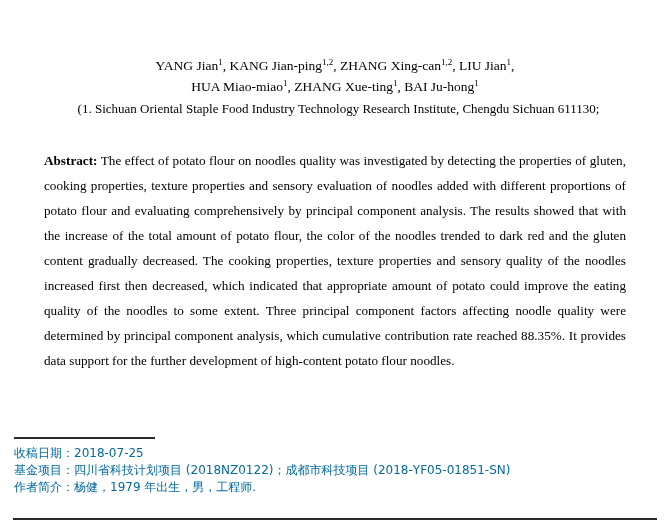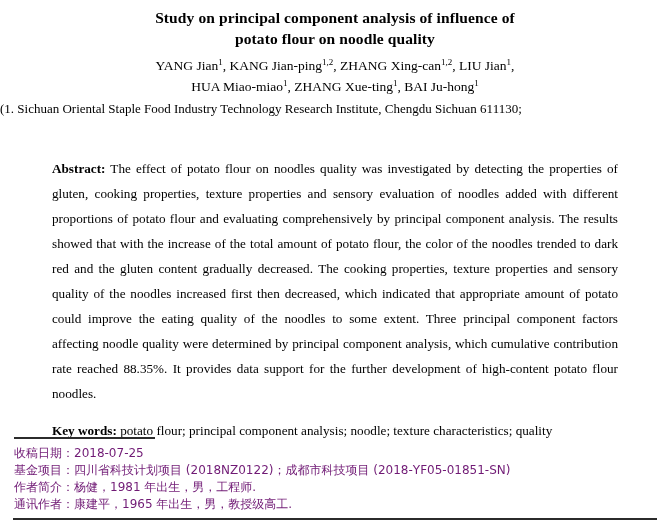--- a/index.html
+++ b/index.html
@@ -24,85 +24,79 @@
   .authors {
     position: absolute;
     top: 55px; left: 0; right: 0;
     text-align: center;
     font-size: 13.5px;
     line-height: 21px;
   }
   .authors sup { font-size: 9px; line-height: 0; }
   .affils {
     position: absolute;
-    top: 98px; left: 0; right: 0;
-    text-align: left;
+    top: 98px; left: 7px; right: 0;
+    text-align: center;
     font-size: 13px;
     line-height: 22px;
   }
   .abstract {
     position: absolute;
     top: 144px; left: 40px;
     width: 590px;
     font-size: 13.2px;
     line-height: 25px;
     text-align: justify;
     text-align-last: left;
   }
-  .abstract p { margin: 12px; }
+  .abstract p { margin: 4px; }
   .lbl { font-weight: 700; }
   .footnote-rule {
     position: absolute;
     top: 437px; left: 14px;
     width: 141px; height: 2px;
     background: #2b2b2b;
   }
   .footer {
     position: absolute;
     top: 445px; left: 14px; right: 10px;
     font-family: "DejaVu Sans", sans-serif;
     font-size: 12px;
     line-height: 17px;
-    color: #701a75;
+    color: #0369a1;
   }
   .bottom-rule {
     position: absolute;
     top: 518px; left: 13px;
     width: 644px; height: 2px;
     background: #2b2b2b;
   }
 </style>
 </head>
 <body>
 
 <div class="page">
 
-  <div class="title">
-    <div>Study on principal component analysis of influence of</div>
-    <div>potato flour on noodle quality</div>
-  </div>
 
   <div class="authors">
     <div><span>YANG Jian</span><sup>1</sup><span>, </span><span>KANG Jian-ping</span><sup>1,2</sup><span>, </span><span>ZHANG Xing-can</span><sup>1,2</sup><span>, </span><span>LIU Jian</span><sup>1</sup><span>,</span></div>
     <div><span>HUA Miao-miao</span><sup>1</sup><span>, </span><span>ZHANG Xue-ting</span><sup>1</sup><span>, </span><span>BAI Ju-hong</span><sup>1</sup><span></span></div>
   </div>
 
   <div class="affils">
     <div>(1. Sichuan Oriental Staple Food Industry Technology Research Institute, Chengdu Sichuan 611130;</div>
   </div>
 
   <div class="abstract">
     <p><b class="lbl">Abstract:</b> <span>The effect of potato flour on noodles quality was investigated by detecting the properties of gluten, cooking properties, texture properties and sensory evaluation of noodles added with different proportions of potato flour and evaluating comprehensively by principal component analysis. The results showed that with the increase of the total amount of potato flour, the color of the noodles trended to dark red and the gluten content gradually decreased. The cooking properties, texture properties and sensory quality of the noodles increased first then decreased, which indicated that appropriate amount of potato could improve the eating quality of the noodles to some extent. Three principal component factors affecting noodle quality were determined by principal component analysis, which cumulative contribution rate reached 88.35%. It provides data support for the further development of high-content potato flour noodles.</span></p>
-    <p><b class="lbl">Key words:</b> <span>potato flour; principal component analysis; noodle; texture characteristics; quality</span></p>
   </div>
 
   <div class="footnote-rule"></div>
 
   <div class="footer">
     <div>收稿日期：2018-07-25</div>
     <div>基金项目：四川省科技计划项目 (2018NZ0122)；成都市科技项目 (2018-YF05-01851-SN)</div>
-    <div>作者简介：杨健，1981 年出生，男，工程师.</div>
-    <div>通讯作者：康建平，1965 年出生，男，教授级高工.</div>
+    <div>作者简介：杨健，1979 年出生，男，工程师.</div>
   </div>
 
   <div class="bottom-rule"></div>
 
 </div>
 
 </body></html>

